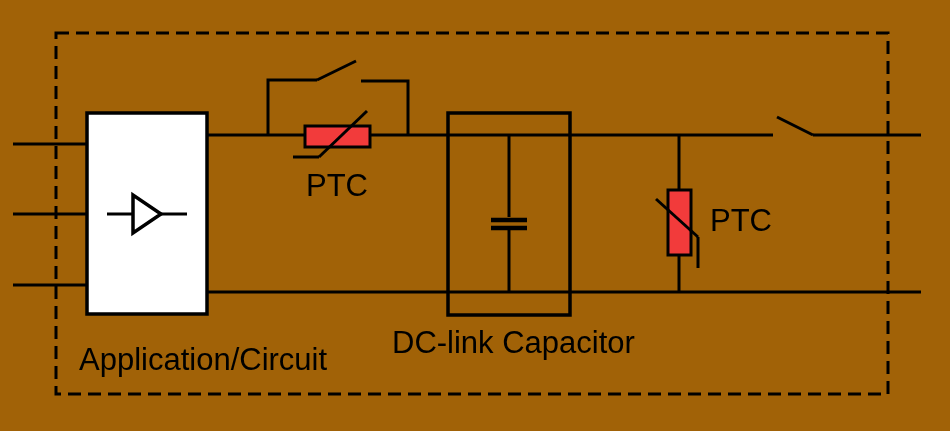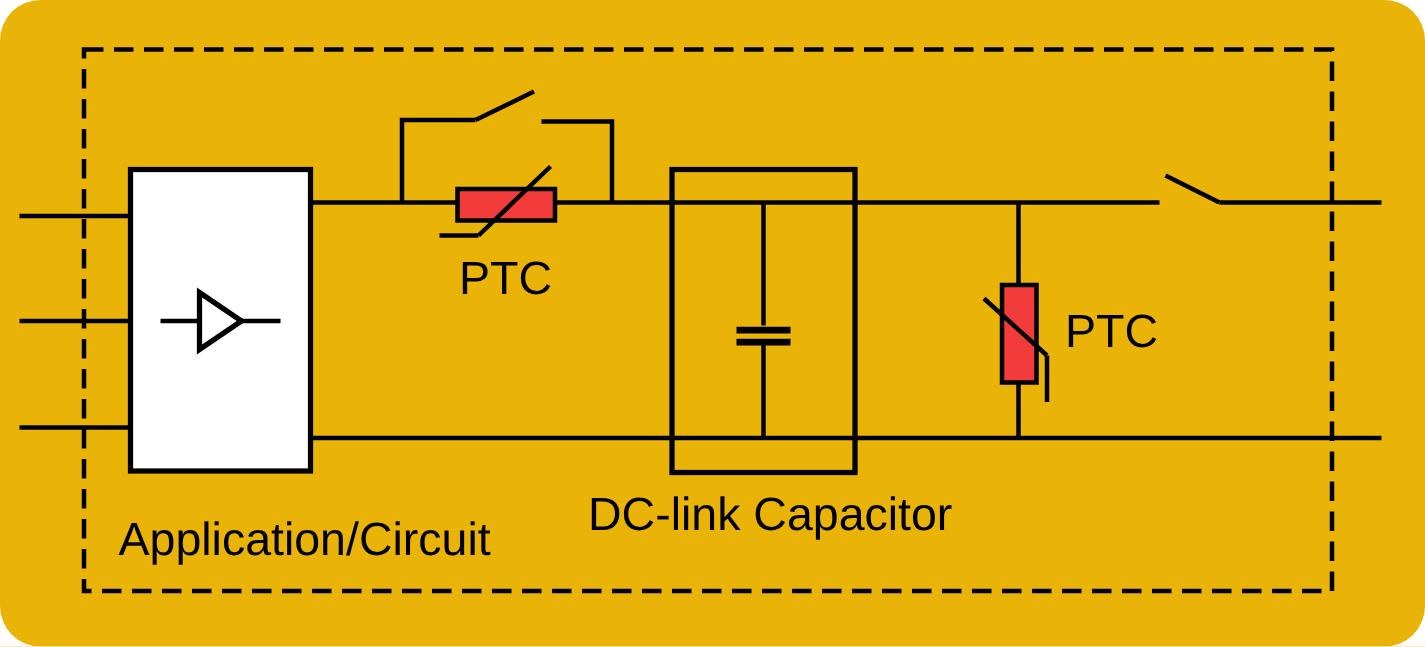--- a/index.html
+++ b/index.html
@@ -1,17 +1,17 @@
 <!DOCTYPE html>
 <html><head>
 <meta charset="utf-8">
 <style>
   html,body{margin:0;padding:0;background:#ffffff;}
-  #stage{position:relative;width:950px;height:431px;background:#eab308;overflow:hidden;
-         font-family:"Liberation Sans", sans-serif;border-radius:27px;}
+  #stage{position:relative;width:950px;height:431px;background:#a16207;overflow:hidden;
+         font-family:"Liberation Sans", sans-serif;}
   svg{display:block;}
   .wire{stroke:#000000;stroke-width:3;fill:none;stroke-linecap:butt;}
   .wire-thick{stroke:#000000;stroke-width:4.5;fill:none;}
   .box{stroke:#000000;stroke-width:3.5;}
   .lbl{fill:#000000;font-family:"Liberation Sans", sans-serif;font-size:31px;}
 </style>
 </head>
 <body>
 
 <div id="stage">

